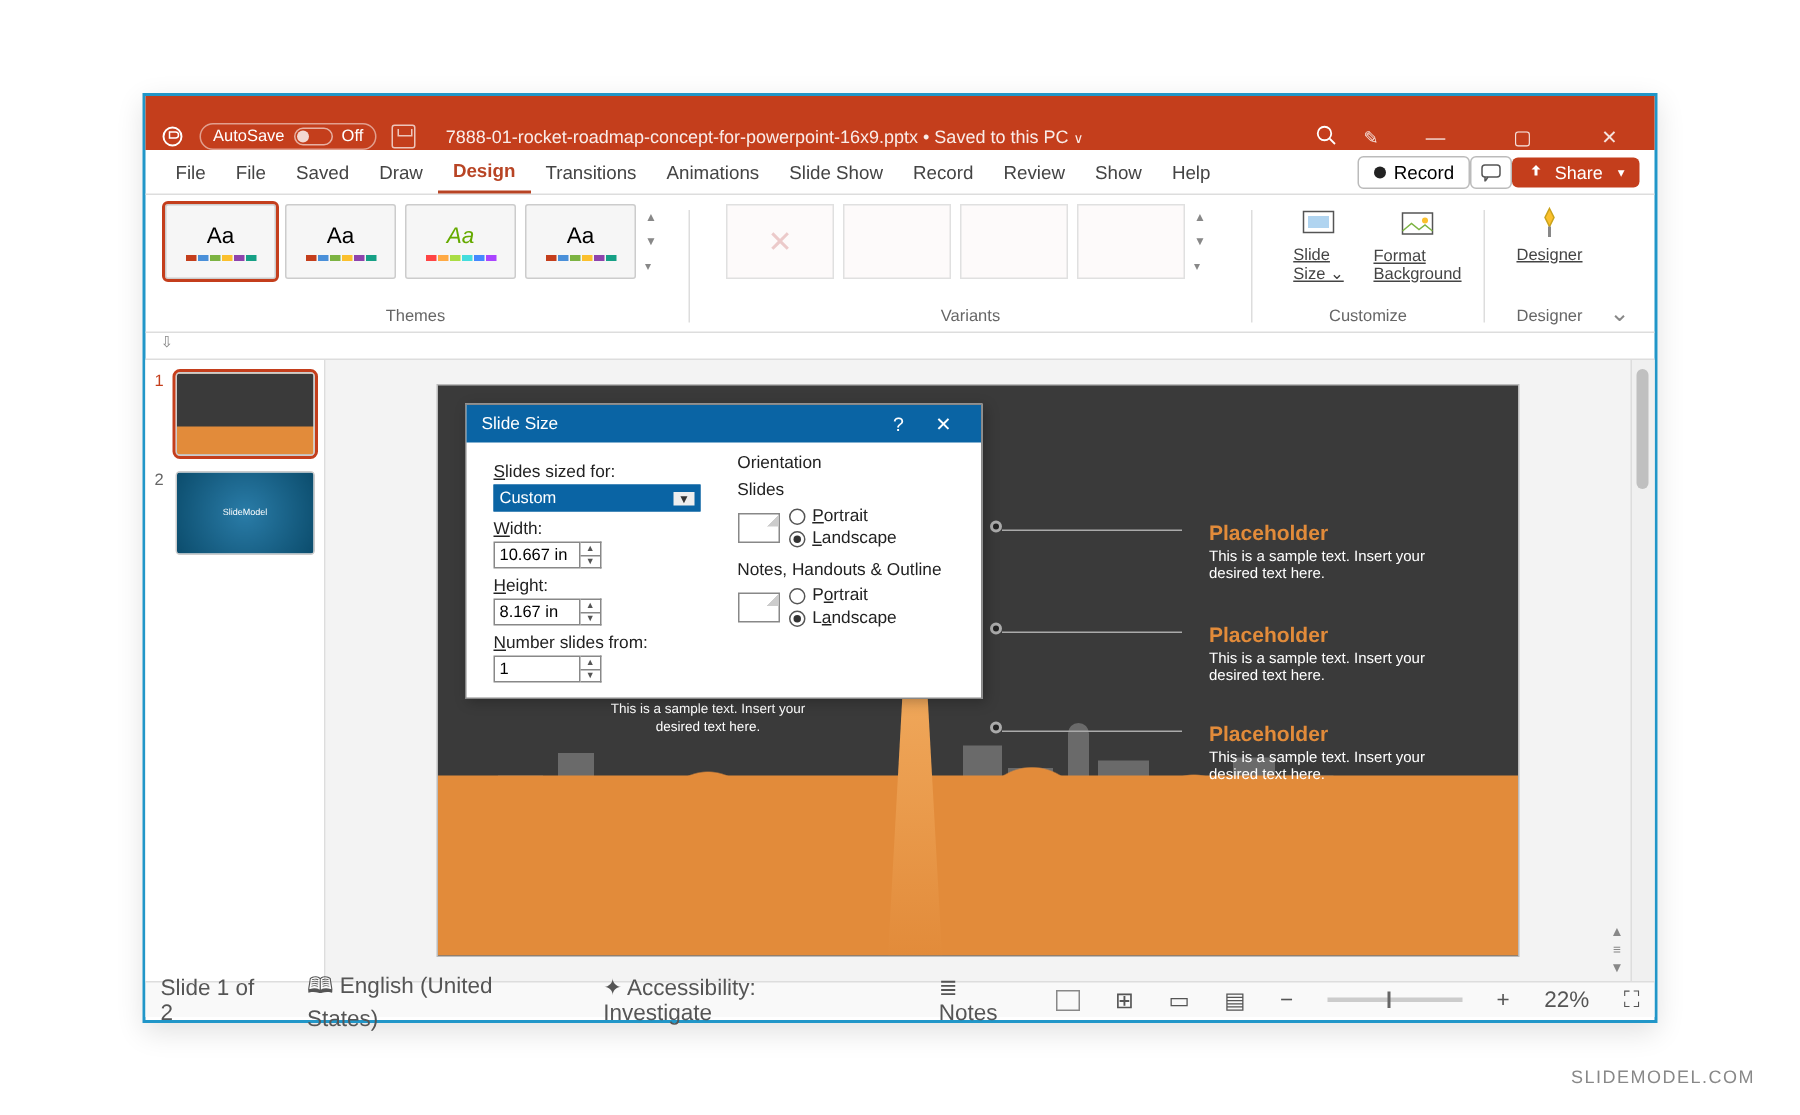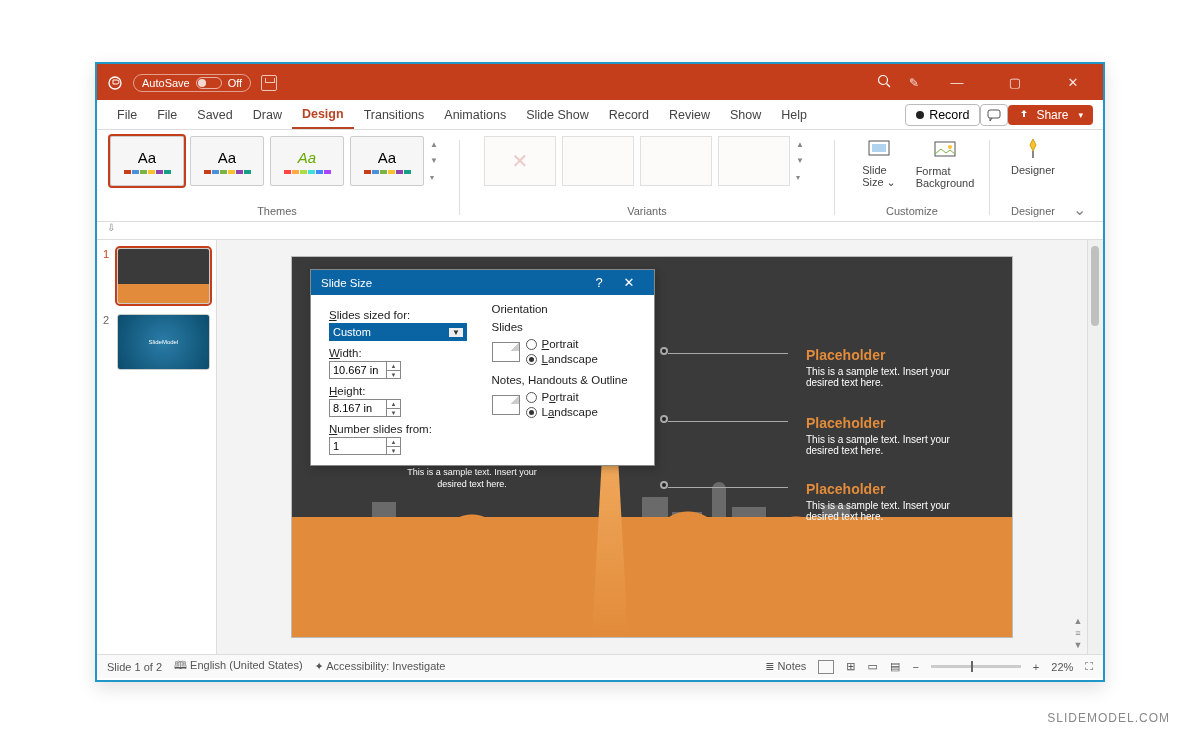--- a/index.html
+++ b/index.html
@@ -1,18 +1,18 @@
 <!DOCTYPE html>
 <html><head>
 <meta charset="utf-8">
 <style>
 * { box-sizing: border-box; margin: 0; padding: 0; font-family: "Segoe UI", sans-serif; }
 body { background: #fff; width: 1200px; height: 743px; position: relative; }
 .app { position: absolute; top: 62px; left: 95px; width: 1010px; height: 620px; border: 2px solid #2196c8; background: #fff; box-shadow: 0 6px 18px rgba(0,0,0,0.12); }
-.titlebar { height: 36px; background: #c43e1c; display: flex; align-items: flex-start; color: #fff; font-size: 12px; padding: 10px 10px; }
+.titlebar { height: 36px; background: #c43e1c; display: flex; align-items: flex-end; color: #fff; font-size: 12px; padding: 0 10px; }
 .titlebar .left { display: flex; align-items: center; gap: 10px; }
 .autosave-pill { display: flex; align-items: center; gap: 6px; border: 1px solid rgba(255,255,255,0.5); border-radius: 12px; padding: 2px 8px; font-size: 11px; }
 .toggle { width: 26px; height: 12px; border: 1px solid rgba(255,255,255,0.6); border-radius: 7px; position: relative; }
 .toggle:before { content:""; position:absolute; width:8px; height:8px; border-radius:50%; background: rgba(255,255,255,0.8); top:1px; left:1px; }
 .save-ic { width:16px; height:16px; border:1.3px solid rgba(255,255,255,0.7); border-radius:2px; position:relative; }
 .save-ic:before{content:"";position:absolute;top:2px;left:3px;width:8px;height:4px;border:1px solid rgba(255,255,255,0.7);border-top:none;}
 .titlebar .title { margin-left: 10px; opacity: 0.9; }
 .titlebar .spacer { flex: 1; }
 .titlebar .right { display: flex; align-items: center; gap: 18px; }
 .titlebar .win-btn { width: 40px; text-align: center; font-size: 13px; opacity: 0.85; }
@@ -28,21 +28,21 @@
 .rgroup { display:flex; flex-direction:column; align-items:center; }
 .rgroup .items { display:flex; gap:6px; }
 .rgroup .glabel { font-size:11px; color:#666; margin-top: auto; padding-bottom: 2px;}
 .theme-th { width: 74px; height: 50px; border: 1px solid #ccc; background:#f6f6f6; display:flex; flex-direction:column; align-items:center; justify-content:center; font-size:15px; border-radius:2px; }
 .theme-th.sel { outline: 2px solid #c43e1c; }
 .theme-th .bar { display:flex; gap:1px; margin-top:4px; }
 .theme-th .bar span { width:7px; height:4px; }
 .variant-th { width: 72px; height: 50px; border:1px solid #e0e0e0; background:#fdfafa; display:flex; align-items:center; justify-content:center; }
 .variant-th .xx { color:#eccaca; font-size:20px;}
 .vsep { width:1px; background:#ddd; margin: 4px 4px; }
-.rbtn { display:flex; flex-direction:column; align-items:center; justify-content:center; width:60px; font-size:11px; color:#444; gap:2px; }
+.rbtn { display:flex; flex-direction:column; align-items:center; justify-content:center; width:60px; font-size:11px; color:#444; gap:2px;text-decoration:underline; }
 .rbtn svg { width:26px; height:26px; }
 .expand-chevron { width:20px; align-self:flex-end; margin-left:auto; display:flex; align-items:center; color:#888; }
 .qat { height:18px; border-bottom:1px solid #ddd; padding-left:10px; color:#888; font-size:10px; }
 .workarea { display:flex; height: 414px; background:#f3f3f3; }
 .thumbs { width: 120px; border-right:1px solid #ddd; padding: 8px 6px; background:#fff; overflow:hidden;}
 .thumb-wrap { display:flex; gap:4px; margin-bottom:10px; }
 .thumb-num { font-size:11px; color:#c43e1c; width:10px; }
 .thumb { width: 95px; height: 56px; border-radius:3px; border:1px solid #ccc; }
 .thumb.active { outline: 2px solid #c43e1c; }
 .thumb1 { background: linear-gradient(#3a3a3a 0 65%, #e28b3a 65% 100%); position:relative; }
@@ -54,21 +54,21 @@
 .beam { position:absolute; bottom:0; left:300px; width:36px; height:260px; background: linear-gradient(#f6b56a, #e28b3a); clip-path: polygon(40% 0, 60% 0, 100% 100%, 0 100%);}
 .buildings { position:absolute; bottom:70px; left:0; right:0; height:80px; }
 .bld { position:absolute; bottom:0; background:#6a6a6a; }
 .ph { position:absolute; right: 46px; color:#fff; font-size:10px; width:160px; }
 .ph .t { color:#e28b3a; font-weight:700; font-size:14px; margin-bottom:3px; }
 .ph-line { position:absolute; height:1px; background:#aaa; }
 .ph-dot { position:absolute; width:8px; height:8px; border-radius:50%; background:#222; border:2px solid #aaa; }
 .sample-left { position:absolute; left:100px; top:210px; color:#fff; font-size:9px; text-align:center; width:160px; line-height:1.3;}
 .scrollbar { width:16px; background:#f0f0f0; border-left:1px solid #ddd; position:relative; }
 .scroll-thumb { position:absolute; top:6px; left:3px; width:8px; height:80px; background:#c0c0c0; border-radius:4px; }
-.statusbar { height: 24px; border-top:1px solid #ddd; background:#f9f9f9; display:flex; align-items:center; font-size:11px; color:#555; padding: 0 10px; gap:12px; }
+.statusbar { height: 24px; border-top:1px solid #ddd; background:#f9f9f9; display:flex; align-items:center; font-size:15px; color:#555; padding: 0 10px; gap:23px; }
 .statusbar .spacer { flex:1; }
 .view-ic { width:16px; height:14px; border:1px solid #888; }
 .zoom-slider { width:90px; height:3px; background:#ccc; position:relative; }
 .zoom-slider:before { content:""; position:absolute; left:45%; top:-4px; width:2px; height:11px; background:#666;}
 
 .dialog { position:absolute; top:12px; left:18px; width:345px; background:#fff; border:1px solid #888; box-shadow: 2px 2px 8px rgba(0,0,0,0.25); font-size:11.5px; }
 .dlg-title { background:#0a64a4; color:#fff; padding:5px 10px; display:flex; align-items:center; }
 .dlg-title .sp { flex:1; }
 .dlg-title .tbtn { width:30px; text-align:center; font-size:13px;}
 .dlg-body { padding: 8px 18px 10px; display:flex; gap:18px; color:#222; }
@@ -103,20 +103,21 @@
       <svg width="16" height="16">
           <circle cx="8" cy="8" r="6" fill="none" stroke="#fff" stroke-width="1.3"></circle>
           <path d="M6 5 h4 a2 2 0 0 1 0 4 h-4 z" fill="none" stroke="#fff" stroke-width="1"></path>
         </svg>
       <div class="autosave-pill">
         <span>AutoSave</span>
         <span class="toggle"></span>
         <span>Off</span>
       </div>
       <span class="save-ic"></span>
+      <span class="title"><span>7888-01-rocket-roadmap-concept-for-powerpoint-16x9.pptx</span> • <span>Saved to this PC</span> <span style="font-size:9px;">∨</span></span>
     </div>
     <div class="spacer"></div>
     <div class="right">
       <span><svg width="14" height="14">
             <circle cx="6" cy="6" r="4.5" fill="none" stroke="#fff" stroke-width="1.2"></circle>
             <line x1="9.5" y1="9.5" x2="13" y2="13" stroke="#fff" stroke-width="1.2"></line>
           </svg></span>
       <span style="opacity:0.85;">✎</span>
       <span class="win-btn">—</span>
       <span class="win-btn">▢</span>

